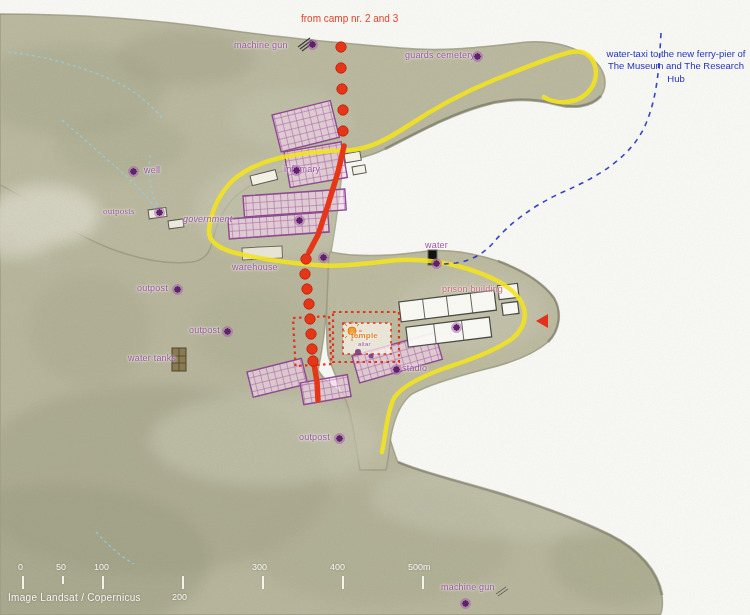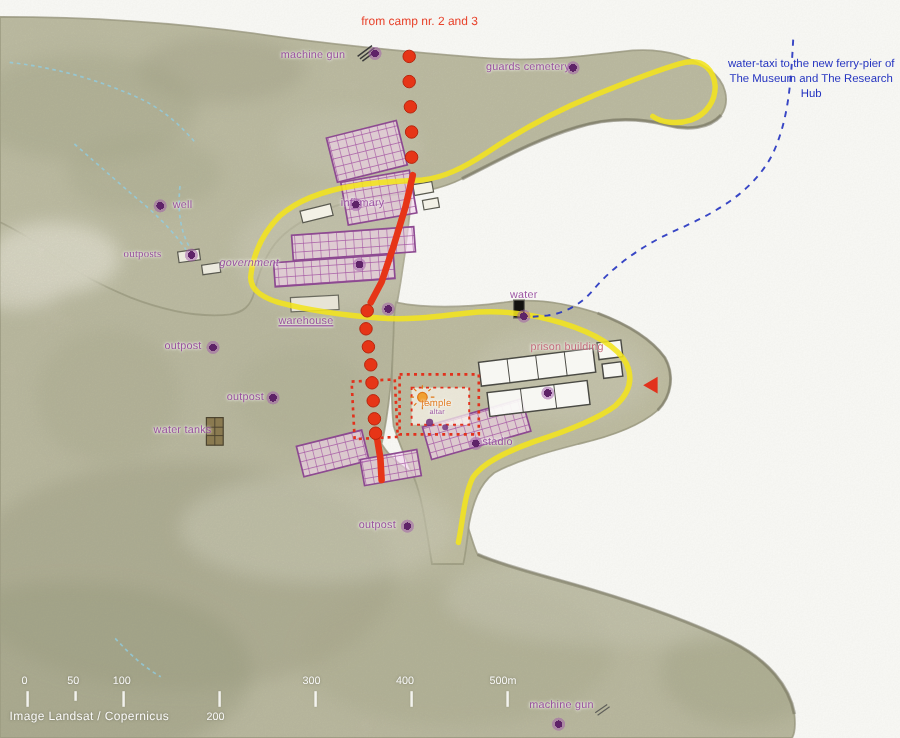--- a/index.html
+++ b/index.html
@@ -3,21 +3,21 @@
 <meta charset="utf-8">
 <style>
   html,body{margin:0;padding:0;background:#ffffff;}
   #stage{position:relative;width:750px;height:615px;overflow:hidden;
          font-family:"Liberation Sans",sans-serif;background:#fbfbf8;}
   #base{position:absolute;left:0;top:0;}
   .map-label{position:absolute;font-size:9px;letter-spacing:.2px;white-space:nowrap;
              text-shadow:0 0 2px rgba(255,255,255,.95),0 0 3px rgba(255,255,255,.8);}
   .lab-purple{color:rgba(142,61,150,.88);}
   .lab-pink{color:rgba(192,95,114,.92);}
-  .lab-orange{color:rgba(224,122,31,.95);font-weight:normal;}
+  .lab-orange{color:rgba(224,122,31,.95);font-weight:bold;}
   .map-dot{position:absolute;width:11px;height:11px;margin:-5px 0 0 -5px;border-radius:50%;
            background:radial-gradient(circle,#5e2368 0 40%,rgba(160,90,170,.5) 41% 72%,rgba(160,90,170,0) 73%);}
   .route-note{position:absolute;white-space:nowrap;}
   #from-camp{left:301px;top:13px;color:#e8432c;font-size:10px;}
   #water-taxi{left:606px;top:4px;width:140px;text-align:center;color:#2433c0;font-size:9.5px;line-height:1.3;white-space:normal;margin-top:44px;}
   #scalebar{position:absolute;left:0;top:0;width:750px;height:615px;pointer-events:none;}
   .scale-num{position:absolute;color:rgba(255,255,255,.92);font-size:9px;
              text-shadow:0 0 2px rgba(90,90,75,.6);}
   .scale-tick{position:absolute;width:2px;background:rgba(255,255,255,.85);box-shadow:0 0 1px rgba(90,90,75,.5);}
   #attribution{position:absolute;left:8px;top:592px;color:rgba(255,255,255,.95);font-size:10px;
@@ -189,21 +189,21 @@
       <span class="map-label lab-purple" style="left: 405px; top: 50px;">guards cemetery</span>
       <span class="map-dot" style="left: 477px; top: 56px;"></span>
       <span class="map-label lab-purple" style="left: 144px; top: 165px;">well</span>
       <span class="map-dot" style="left: 133px; top: 171px;"></span>
       <span class="map-label lab-purple" style="left: 240px; top: 164px; padding-left: 44px;">infirmary</span>
       <span class="map-dot" style="left: 296px; top: 170px;"></span>
       <span class="map-label lab-purple" style="left: 103px; top: 206px; font-family: Liberation Serif, serif;">outposts</span>
       <span class="map-dot" style="left: 159px; top: 212px;"></span>
       <span class="map-label lab-purple" style="left: 183px; top: 214px; font-style: italic;">government</span>
       <span class="map-dot" style="left: 299px; top: 220px;"></span>
-      <span class="map-label lab-purple" style="left: 232px; top: 262px; text-decoration: underline;">warehouse</span>
+      <span class="map-label lab-purple" style="left: 232px; top: 262px;">warehouse</span>
       <span class="map-dot" style="left: 323px; top: 257px;"></span>
       <span class="map-label lab-purple" style="left: 425px; top: 240px;">water</span>
       <span class="map-dot" style="left: 436px; top: 263px;"></span>
       <span class="map-label lab-pink" style="left: 422px; top: 284px; margin-left: 20px;">prison building</span>
       <span class="map-dot" style="left: 456px; top: 327px;"></span>
       <span class="map-label lab-purple" style="left: 137px; top: 283px;">outpost</span>
       <span class="map-dot" style="left: 177px; top: 289px;"></span>
       <span class="map-label lab-purple" style="left: 189px; top: 325px;">outpost</span>
       <span class="map-dot" style="left: 227px; top: 331px;"></span>
       <span class="map-label lab-purple" style="left: 128px; top: 353px;">water tanks</span>

